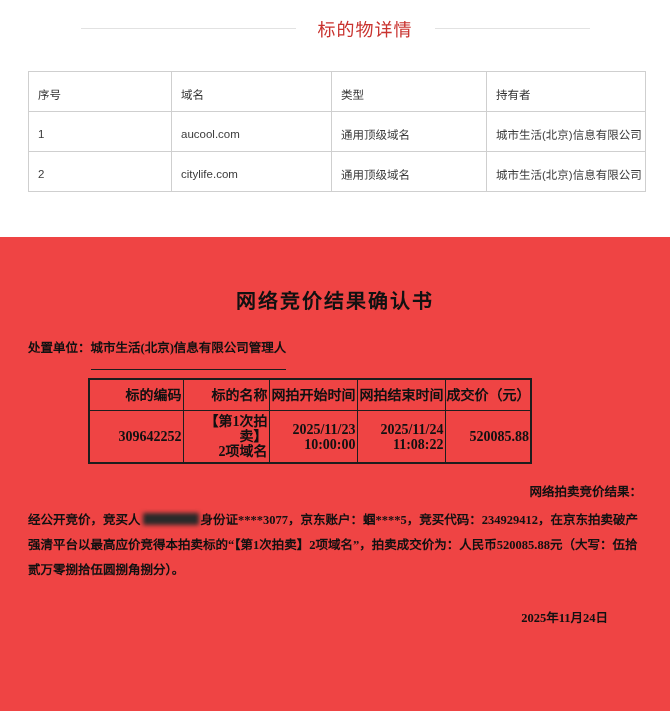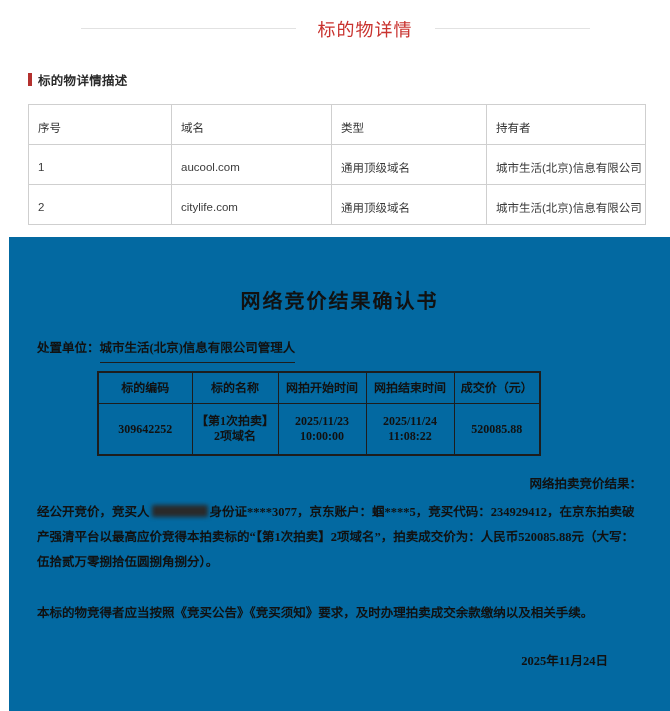--- a/index.html
+++ b/index.html
@@ -96,29 +96,28 @@
   table.domain-table th {
     color: #333333;
   }
   table.domain-table col.c1 { width: 143px; }
   table.domain-table col.c2 { width: 160px; }
   table.domain-table col.c3 { width: 155px; }
   table.domain-table col.c4 { width: 159px; }
 
   
   .doc-section {
-    background: #0369a1;
+    background: #ef4444;
     position: absolute;
     top: 237px;
     left: 0;
     right: 0;
     bottom: 0;
     font-family: "Liberation Serif", "DejaVu Serif", serif;
     color: #1d1d1d;
-    margin-left: 9px;
   }
 
   .doc-title {
     text-align: center;
     font-size: 20px;
     font-weight: bold;
     letter-spacing: 2px;
     padding-top: 48px;
     color: #111111;
     font-family: "Liberation Serif", "DejaVu Serif", serif;
@@ -133,42 +132,42 @@
   }
   .doc-meta .meta-line {
     display: flex;
     align-items: baseline;
   }
   .doc-meta .meta-label {
     flex: 0 0 auto;
   }
   .doc-meta .meta-value {
     border-bottom: 1px solid #1d1d1d;
-    padding-bottom: 3px;
+    padding-bottom: 10px;
   }
   .doc-meta .meta-plain {
     margin-top: 2px;
   }
 
   
   .auction-table-wrap {
     margin: 8px 0 0 88px;
     width: 442px;
   }
   table.auction-table {
     border-collapse: collapse;
     width: 100%;
     table-layout: fixed;
     border: 2px solid #1d1d1d;
   }
   table.auction-table th,
   table.auction-table td {
     border: 1px solid #1d1d1d;
-    text-align: center;
-    font-size: 12px;
+    text-align: right;
+    font-size: 14px;
     font-weight: bold;
     color: #111111;
     vertical-align: middle;
     line-height: 15px;
     padding: 3px 1px;
   }
   table.auction-table th { height: 24px; }
   table.auction-table td { height: 44px; }
   table.auction-table col.a1 { width: 94px; }
   table.auction-table col.a2 { width: 86px; }
@@ -217,24 +216,20 @@
 <body>
 
 <div class="top-section">
 
   <div class="page-title-row">
     <div class="title-rule left"></div>
     <div class="page-title">标的物详情</div>
     <div class="title-rule right"></div>
   </div>
 
-  <div class="section-heading">
-    <div class="section-bar"></div>
-    <div class="section-heading-label">标的物详情描述</div>
-  </div>
 
   <div class="domain-table-wrap">
     <table class="domain-table">
       <colgroup>
         <col class="c1">
           <col class="c2">
           <col class="c3">
           <col class="c4">
       </colgroup>
       <thead>
@@ -312,18 +307,17 @@
         </tr>
       </tbody>
     </table>
   </div>
 
   <div class="doc-body">
     <div class="body-lead">网络拍卖竞价结果：</div>
 
     <div class="body-para"><span>经公开竞价，竞买人</span><span class="redacted"></span><span>身份证****3077，京东账户：蝈****5，竞买代码：234929412，在京东拍卖破产强清平台以最高应价竞得本拍卖标的“【第1次拍卖】2项域名”，拍卖成交价为：人民币520085.88元（大写：伍拾贰万零捌拾伍圆捌角捌分）。</span></div>
 
-    <div class="body-para body-para-2">本标的物竞得者应当按照《竞买公告》《竞买须知》要求，及时办理拍卖成交余款缴纳以及相关手续。</div>
   </div>
 
   <div class="doc-date">2025年11月24日</div>
 
 </div>
 
 </body></html>

